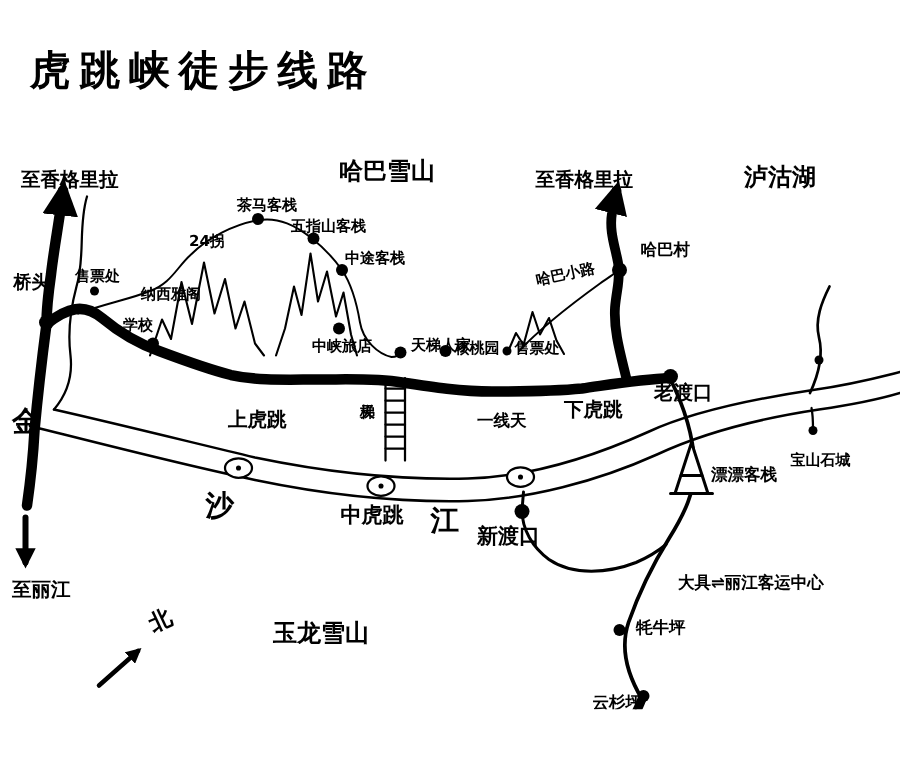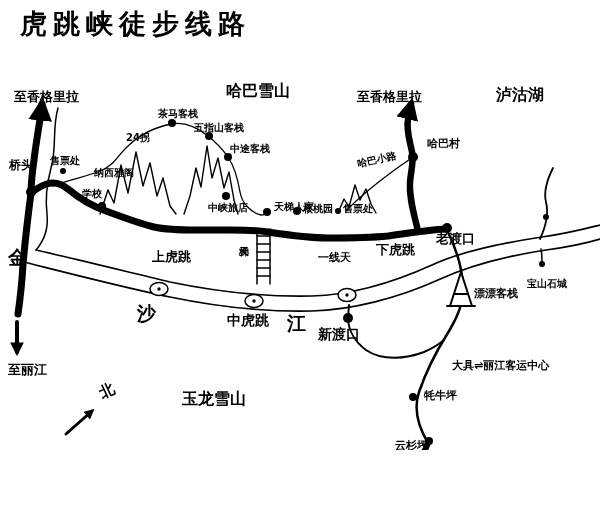--- a/index.html
+++ b/index.html
@@ -1,17 +1,17 @@
 <!DOCTYPE html>
 <html><head>
 <meta charset="utf-8">
 <style>
   html,body{margin:0;padding:0;background:#fff;}
   .stage{position:relative;width:600px;height:450px;background:#fff;overflow:hidden;
-         font-family:"DejaVu Sans",sans-serif;color:#000;}
+         font-family:"DejaVu Sans",sans-serif;color:#000;margin-top:23px;}
   .map-title{position:absolute;left:20px;top:6px;font-family:"DejaVu Serif",serif;
              font-size:27px;font-weight:900;letter-spacing:6px;color:#000;white-space:nowrap;}
   svg{position:absolute;left:0;top:0;}
   svg text{fill:#000;font-weight:700;font-family:"DejaVu Sans",sans-serif;}
   .t10{font-size:10px}.t11{font-size:11px}.t12{font-size:12px}.t13{font-size:13px}
   .t14{font-size:14px}.t15{font-size:15px}.t16{font-size:16px}.t19{font-size:19px}
   .ink{stroke:#000;fill:none;stroke-linecap:round;stroke-linejoin:round;}
   .dot{fill:#000;stroke:none;}
 </style>
 </head>

